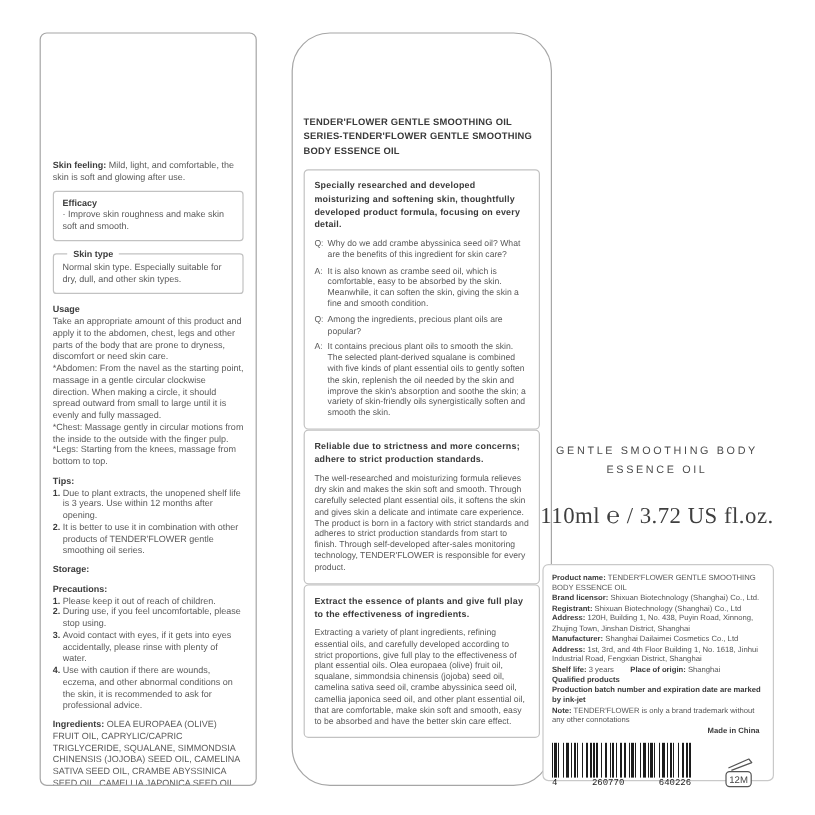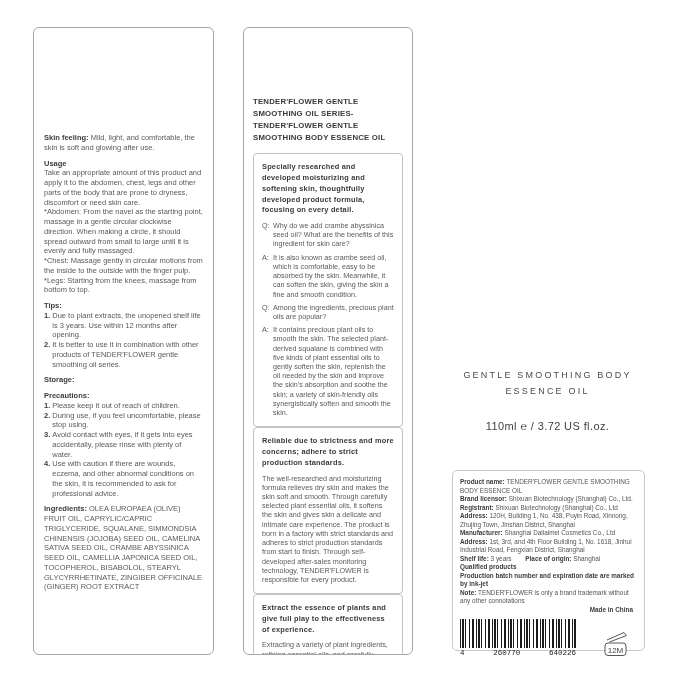--- a/index.html
+++ b/index.html
@@ -3,21 +3,21 @@
 <meta charset="utf-8">
 <style>
   * { margin:0; padding:0; box-sizing:border-box; }
   html,body { background:#ffffff; }
   body { font-family:"Liberation Sans","DejaVu Sans",sans-serif; color:#5a5a5a; }
   .sheet { position:relative; width:679px; height:679px; background:#fff; overflow:hidden; }
 
   
   .panel { position:absolute; top:27px; height:628px; border:1px solid #a6a6a6; border-radius:6px; background:#fff; overflow:hidden; }
   .panel-left  { left:33px;  width:181px; padding:105px 10px 8px 10px; font-size:7.5px; line-height:1.3; }
-  .panel-mid   { left:243px; width:170px; padding:68px 9px 8px 9px; font-size:7.2px; line-height:1.28; }
+  .panel-mid   { left:243px; width:217px; padding:68px 9px 8px 9px; font-size:7.2px; line-height:1.28;border-radius:32px; }
   .panel-right { position:absolute; left:443px; top:27px; width:209px; height:628px; }
 
   b, .bold { font-weight:bold; color:#3c3c3c; }
 
   
   .sec { margin-bottom:6px; }
   .sec p { margin:0; }
   .innerbox { border:1px solid #c2c2c2; border-radius:3px; padding:5px 7px 6px; margin:6px 0 8px; }
   .fieldbox { position:relative; border:1px solid #c2c2c2; border-radius:3px; padding:6px 7px 7px; margin:10px 0 8px; }
   .fieldbox .legend { position:absolute; top:-5px; left:11px; background:#fff; padding:0 5px; font-weight:bold; color:#3c3c3c; }
@@ -29,21 +29,21 @@
   .midbox { border:1px solid #c2c2c2; border-radius:4px; padding:8px 8px 9px; }
   .midbox .head { font-weight:bold; color:#3a3a3a; font-size:7.4px; line-height:1.45; letter-spacing:.2px; margin-bottom:5px; }
   .qa-row { display:flex; margin-top:4px; }
   .qa-label { flex:none; width:11px; color:#5a5a5a; }
   .qa-text { flex:1; }
 
   
   .prod-title { position:absolute; left:0; top:340px; width:100%; text-align:center;
                 font-size:9px; letter-spacing:2.2px; line-height:1.8; color:#4a4a4a; }
   .volume { position:absolute; left:0; top:393px; width:100%; text-align:center;
-            font-size:11px; font-weight:400; letter-spacing:.4px; color:#3f3f3f; }
+            font-size:19px; font-weight:400; letter-spacing:.4px; color:#3f3f3f;font-family:Liberation Serif, serif; }
   .infobox { position:absolute; left:9px; top:443px; width:193px; height:181px;
              border:1px solid #c9c9c9; border-radius:5px; background:#fff;
              padding:7px 7px 6px; font-size:6.4px; line-height:1.33; color:#555; }
   .infobox p { margin:0; }
   .inline-gap { margin-left:12px; }
   .made-in { text-align:right; font-weight:bold; color:#3c3c3c; padding-right:4px; margin-top:1px; }
   .code-row { display:flex; justify-content:space-between; align-items:flex-end; margin-top:5px; padding:0 4px 0 0; }
   .barcode { width:116px; }
   .bars { height:29px; background:repeating-linear-gradient(90deg,
             #1c1c1c 0 1px,#fff 1px 2px,#1c1c1c 2px 4px,#fff 4px 5px,
@@ -58,21 +58,29 @@
 
 <div class="sheet">
 
   <div class="panel panel-left">
 
     <div class="sec">
       <p><b>Skin feeling:</b>
       <span>Mild, light, and comfortable, the skin is soft and glowing after use.</span></p>
     </div>
 
-
+    <div class="innerbox">
+      <p class="bold">Efficacy</p>
+      <p>· Improve skin roughness and make skin soft and smooth.</p>
+    </div>
+
+    <div class="fieldbox">
+      <span class="legend">Skin type</span>
+      <p>Normal skin type. Especially suitable for dry, dull, and other skin types.</p>
+    </div>
 
     <div class="sec">
       <p class="bold">Usage</p>
       <p>Take an appropriate amount of this product and apply it to the abdomen, chest, legs and other parts of the body that are prone to dryness, discomfort or need skin care.</p>
       <p>*Abdomen: From the navel as the starting point, massage in a gentle circular clockwise direction. When making a circle, it should spread outward from small to large until it is evenly and fully massaged.</p>
       <p>*Chest: Massage gently in circular motions from the inside to the outside with the finger pulp.</p>
       <p>*Legs: Starting from the knees, massage from bottom to top.</p>
     </div>
 
     <div class="sec">
@@ -139,21 +147,21 @@
         <span class="qa-text">It contains precious plant oils to smooth the skin. The selected plant-derived squalane is combined with five kinds of plant essential oils to gently soften the skin, replenish the oil needed by the skin and improve the skin's absorption and soothe the skin; a variety of skin-friendly oils synergistically soften and smooth the skin.</span>
       </div>
     </div>
 
     <div class="midbox">
       <p class="head">Reliable due to strictness and more concerns; adhere to strict production standards.</p>
       <p>The well-researched and moisturizing formula relieves dry skin and makes the skin soft and smooth. Through carefully selected plant essential oils, it softens the skin and gives skin a delicate and intimate care experience. The product is born in a factory with strict standards and adheres to strict production standards from start to finish. Through self-developed after-sales monitoring technology, TENDER'FLOWER is responsible for every product.</p>
     </div>
 
     <div class="midbox">
-      <p class="head">Extract the essence of plants and give full play to the effectiveness of experience.</p>
+      <p class="head">Extract the essence of plants and give full play to the effectiveness of ingredients.</p>
       <p>Extracting a variety of plant ingredients, refining essential oils, and carefully developed according to strict proportions, give full play to the effectiveness of plant essential oils. Olea europaea (olive) fruit oil, squalane, simmondsia chinensis (jojoba) seed oil, camelina sativa seed oil, crambe abyssinica seed oil, camellia japonica seed oil, and other plant essential oil, that are comfortable, make skin soft and smooth, easy to be absorbed and have the better skin care effect.</p>
     </div>
   </div>
 
   <div class="panel-right">
     <div class="prod-title">GENTLE SMOOTHING BODY ESSENCE OIL</div>
     <div class="volume">110ml ℮ / 3.72 US fl.oz.</div>
 
     <div class="infobox">
       <p><b>Product name:</b> <span>TENDER'FLOWER GENTLE SMOOTHING BODY ESSENCE OIL</span></p>

